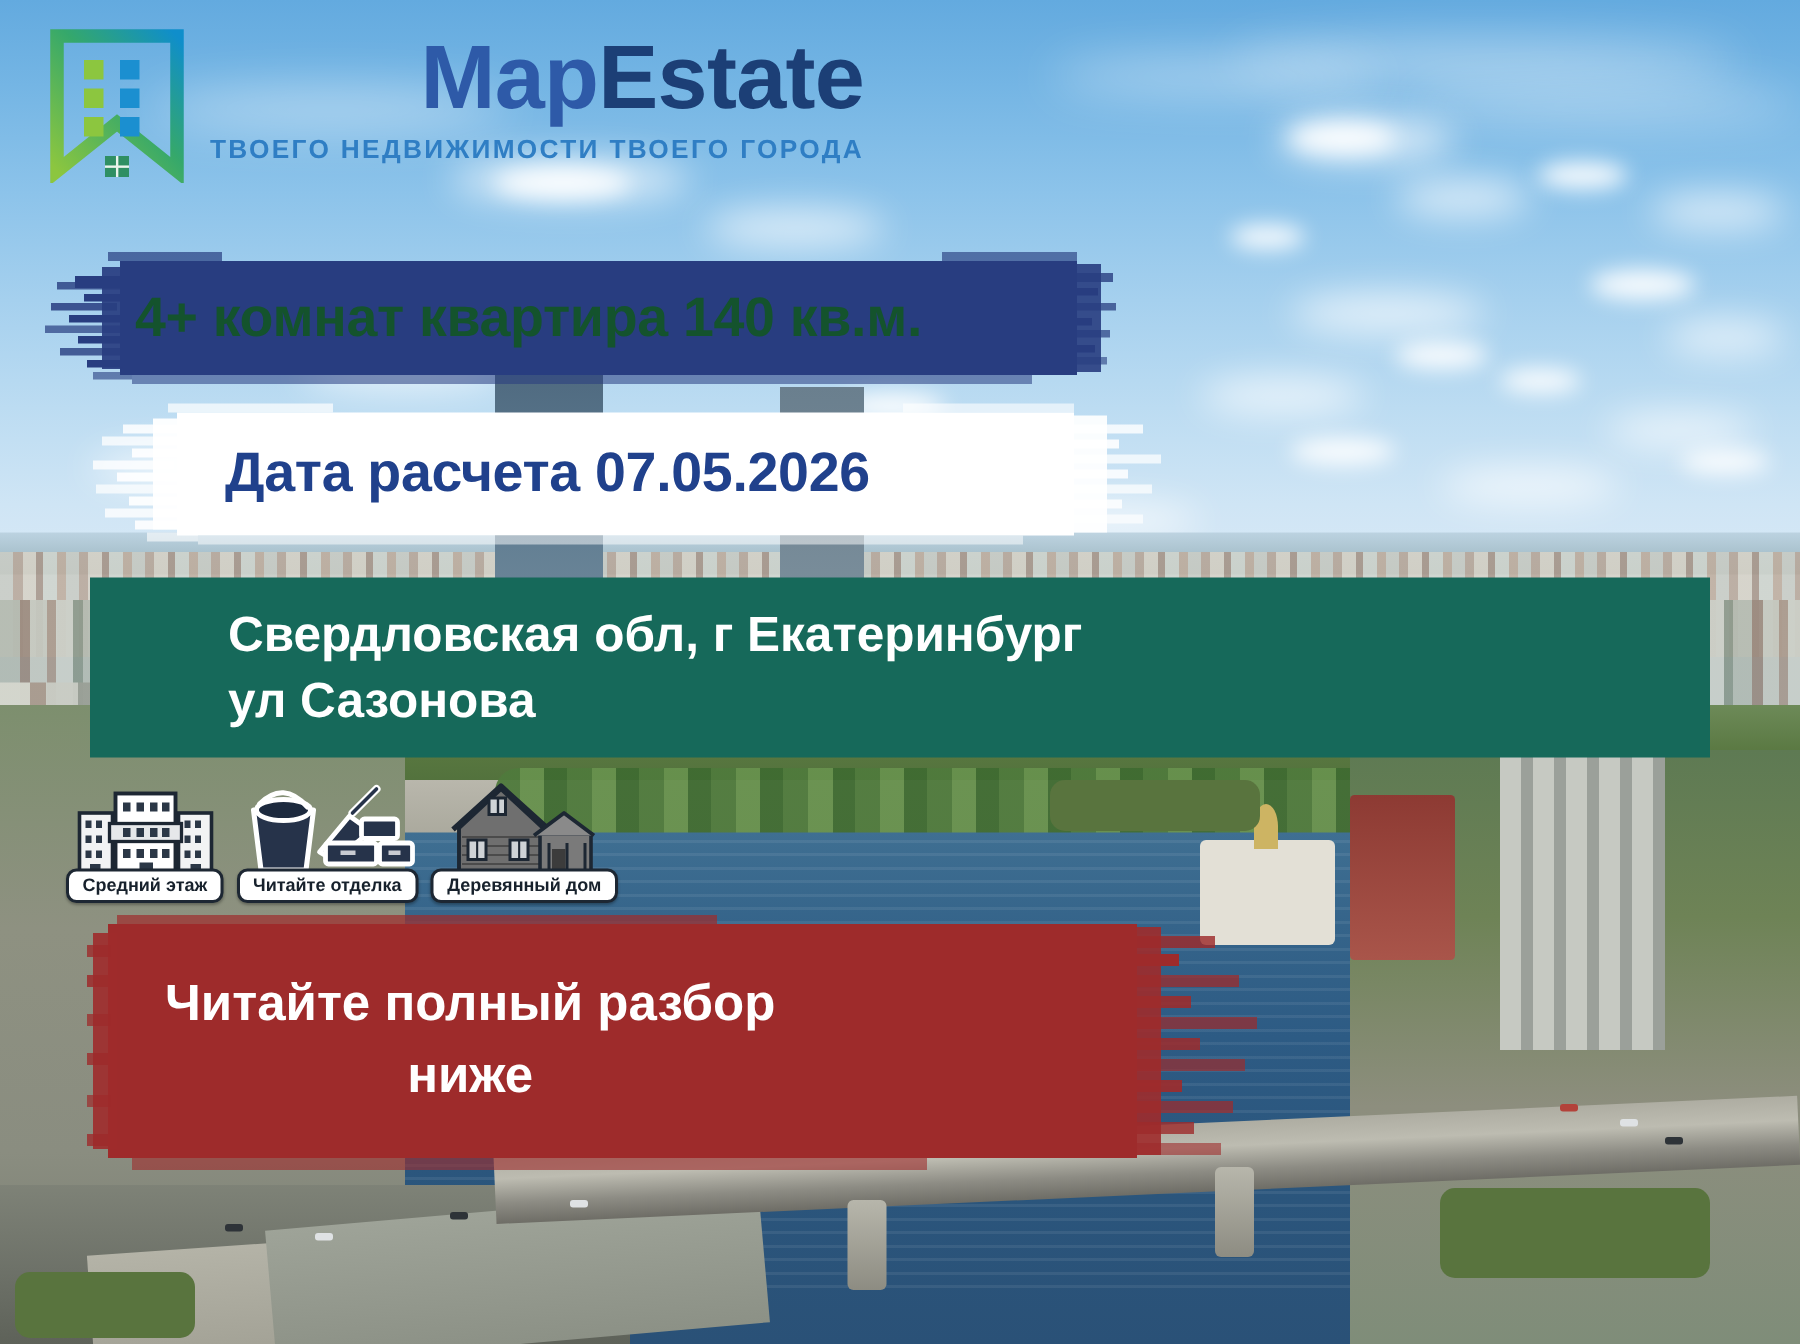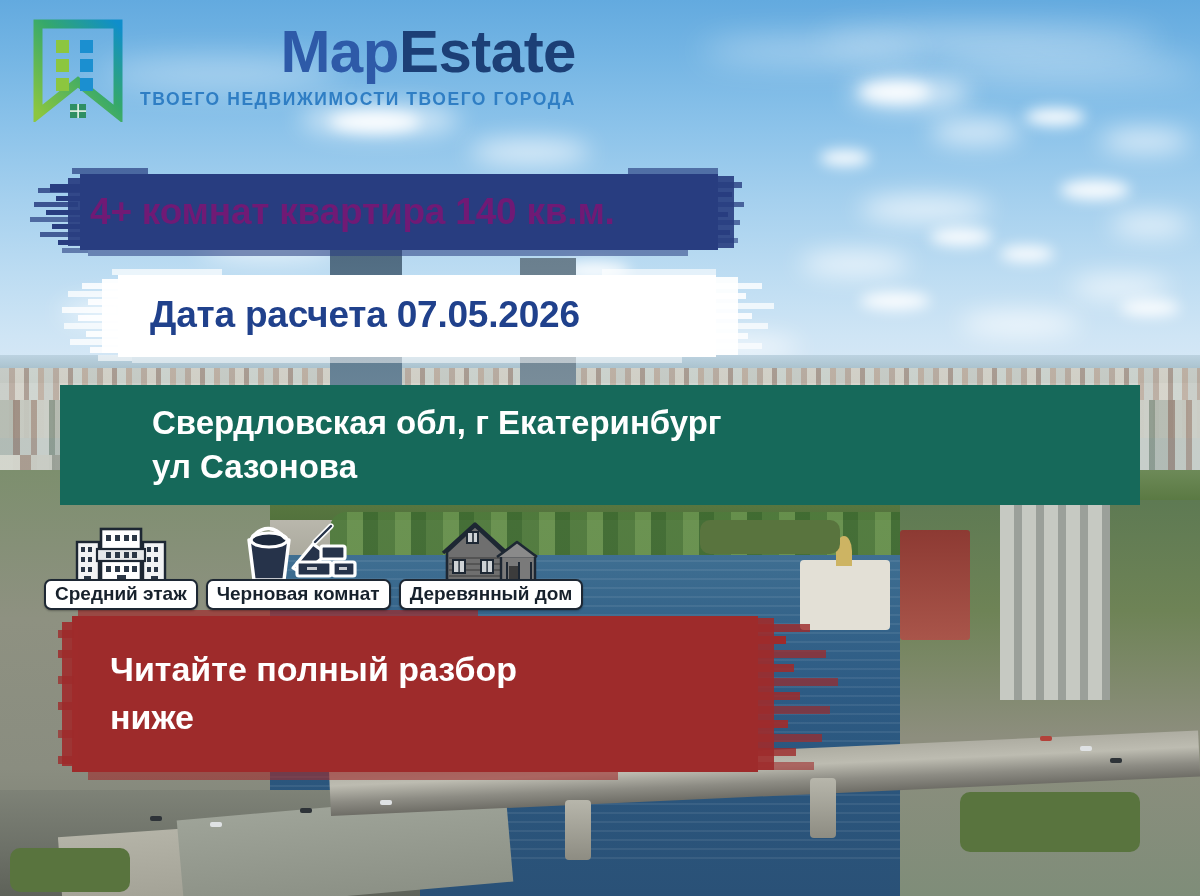--- a/index.html
+++ b/index.html
@@ -288,21 +288,21 @@
   }
 
   
   #banner-rooms {
     left: 28px;
     top: 162px;
     width: 718px;
     height: 100px;
   }
   #banner-rooms .label {
-    color: #701a75;
+    color: #14532d;
     font-size: 37px;
     padding-left: 62px;
     letter-spacing: -0.2px;
     white-space: nowrap;
   }
 
   
   #banner-date {
     left: 62px;
     top: 265px;
@@ -331,20 +331,21 @@
     padding-left: 92px;
     line-height: 1.32;
   }
 
   
   #banner-cta {
     left: 58px;
     top: 606px;
     width: 784px;
     height: 176px;
+    text-align: center;
   }
   #banner-cta .label {
     color: #ffffff;
     font-size: 34px;
     padding-left: 52px;
     line-height: 1.40;
   }
 
   
   .badges {
@@ -362,21 +363,21 @@
     flex-direction: column;
     align-items: center;
   }
   .badge-icon { display: block; }
   .badge-pill {
     margin-top: -9px;
     background: #ffffff;
     border: 2.2px solid #1d2733;
     border-radius: 7px;
     padding: 2px 9px 3px;
-    font-size: 19px;
+    font-size: 12px;
     font-weight: 700;
     color: #17212c;
     white-space: nowrap;
     box-shadow: 0 1px 2px rgba(0,0,0,.3);
   }
 </style>
 </head>
 <body>
 
 <div class="poster">
@@ -610,21 +611,21 @@
         <path d="M16 16 q16 -16 32 2" fill="none" stroke="#ffffff" stroke-width="3.4" stroke-linecap="round"></path>
         <path d="M56 48 L76 24 L90 34 L66 54 Z" fill="#26334a" stroke="#ffffff" stroke-width="3.2" stroke-linejoin="round"></path>
         <path d="M78 22 L94 6" stroke="#ffffff" stroke-width="5.4" stroke-linecap="round"></path>
         <path d="M78 22 L94 6" stroke="#26334a" stroke-width="2.4" stroke-linecap="round"></path>
         <rect x="60" y="42" width="34" height="14" fill="#26334a" stroke="#ffffff" stroke-width="3.2" rx="2"></rect>
         <rect x="96" y="42" width="22" height="14" fill="#26334a" stroke="#ffffff" stroke-width="3.2" rx="2"></rect>
         <rect x="84" y="26" width="24" height="13" fill="#26334a" stroke="#ffffff" stroke-width="3.2" rx="2"></rect>
         <rect x="70" y="47" width="10" height="3" fill="#ffffff" opacity=".75"></rect>
         <rect x="102" y="47" width="8" height="3" fill="#ffffff" opacity=".75"></rect>
       </svg>
-      <div class="badge-pill">Черновая комнат</div>
+      <div class="badge-pill">Читайте отделка</div>
     </div>
 
     <div class="badge">
       <svg class="badge-icon" width="100" height="66" viewBox="0 0 100 66">
         <path d="M6 30 L34 4 L62 30 V62 H6 Z" fill="#6f6f6f" stroke="#1d2733" stroke-width="2.6" stroke-linejoin="round"></path>
         <path d="M2 31 L34 2 L66 31" fill="none" stroke="#1d2733" stroke-width="3.4" stroke-linejoin="round"></path>
         <g stroke="#4b4b4b" stroke-width="1.3">
           <line x1="8" y1="36" x2="60" y2="36"></line>
             <line x1="8" y1="42" x2="60" y2="42"></line>
           <line x1="8" y1="48" x2="60" y2="48"></line>

